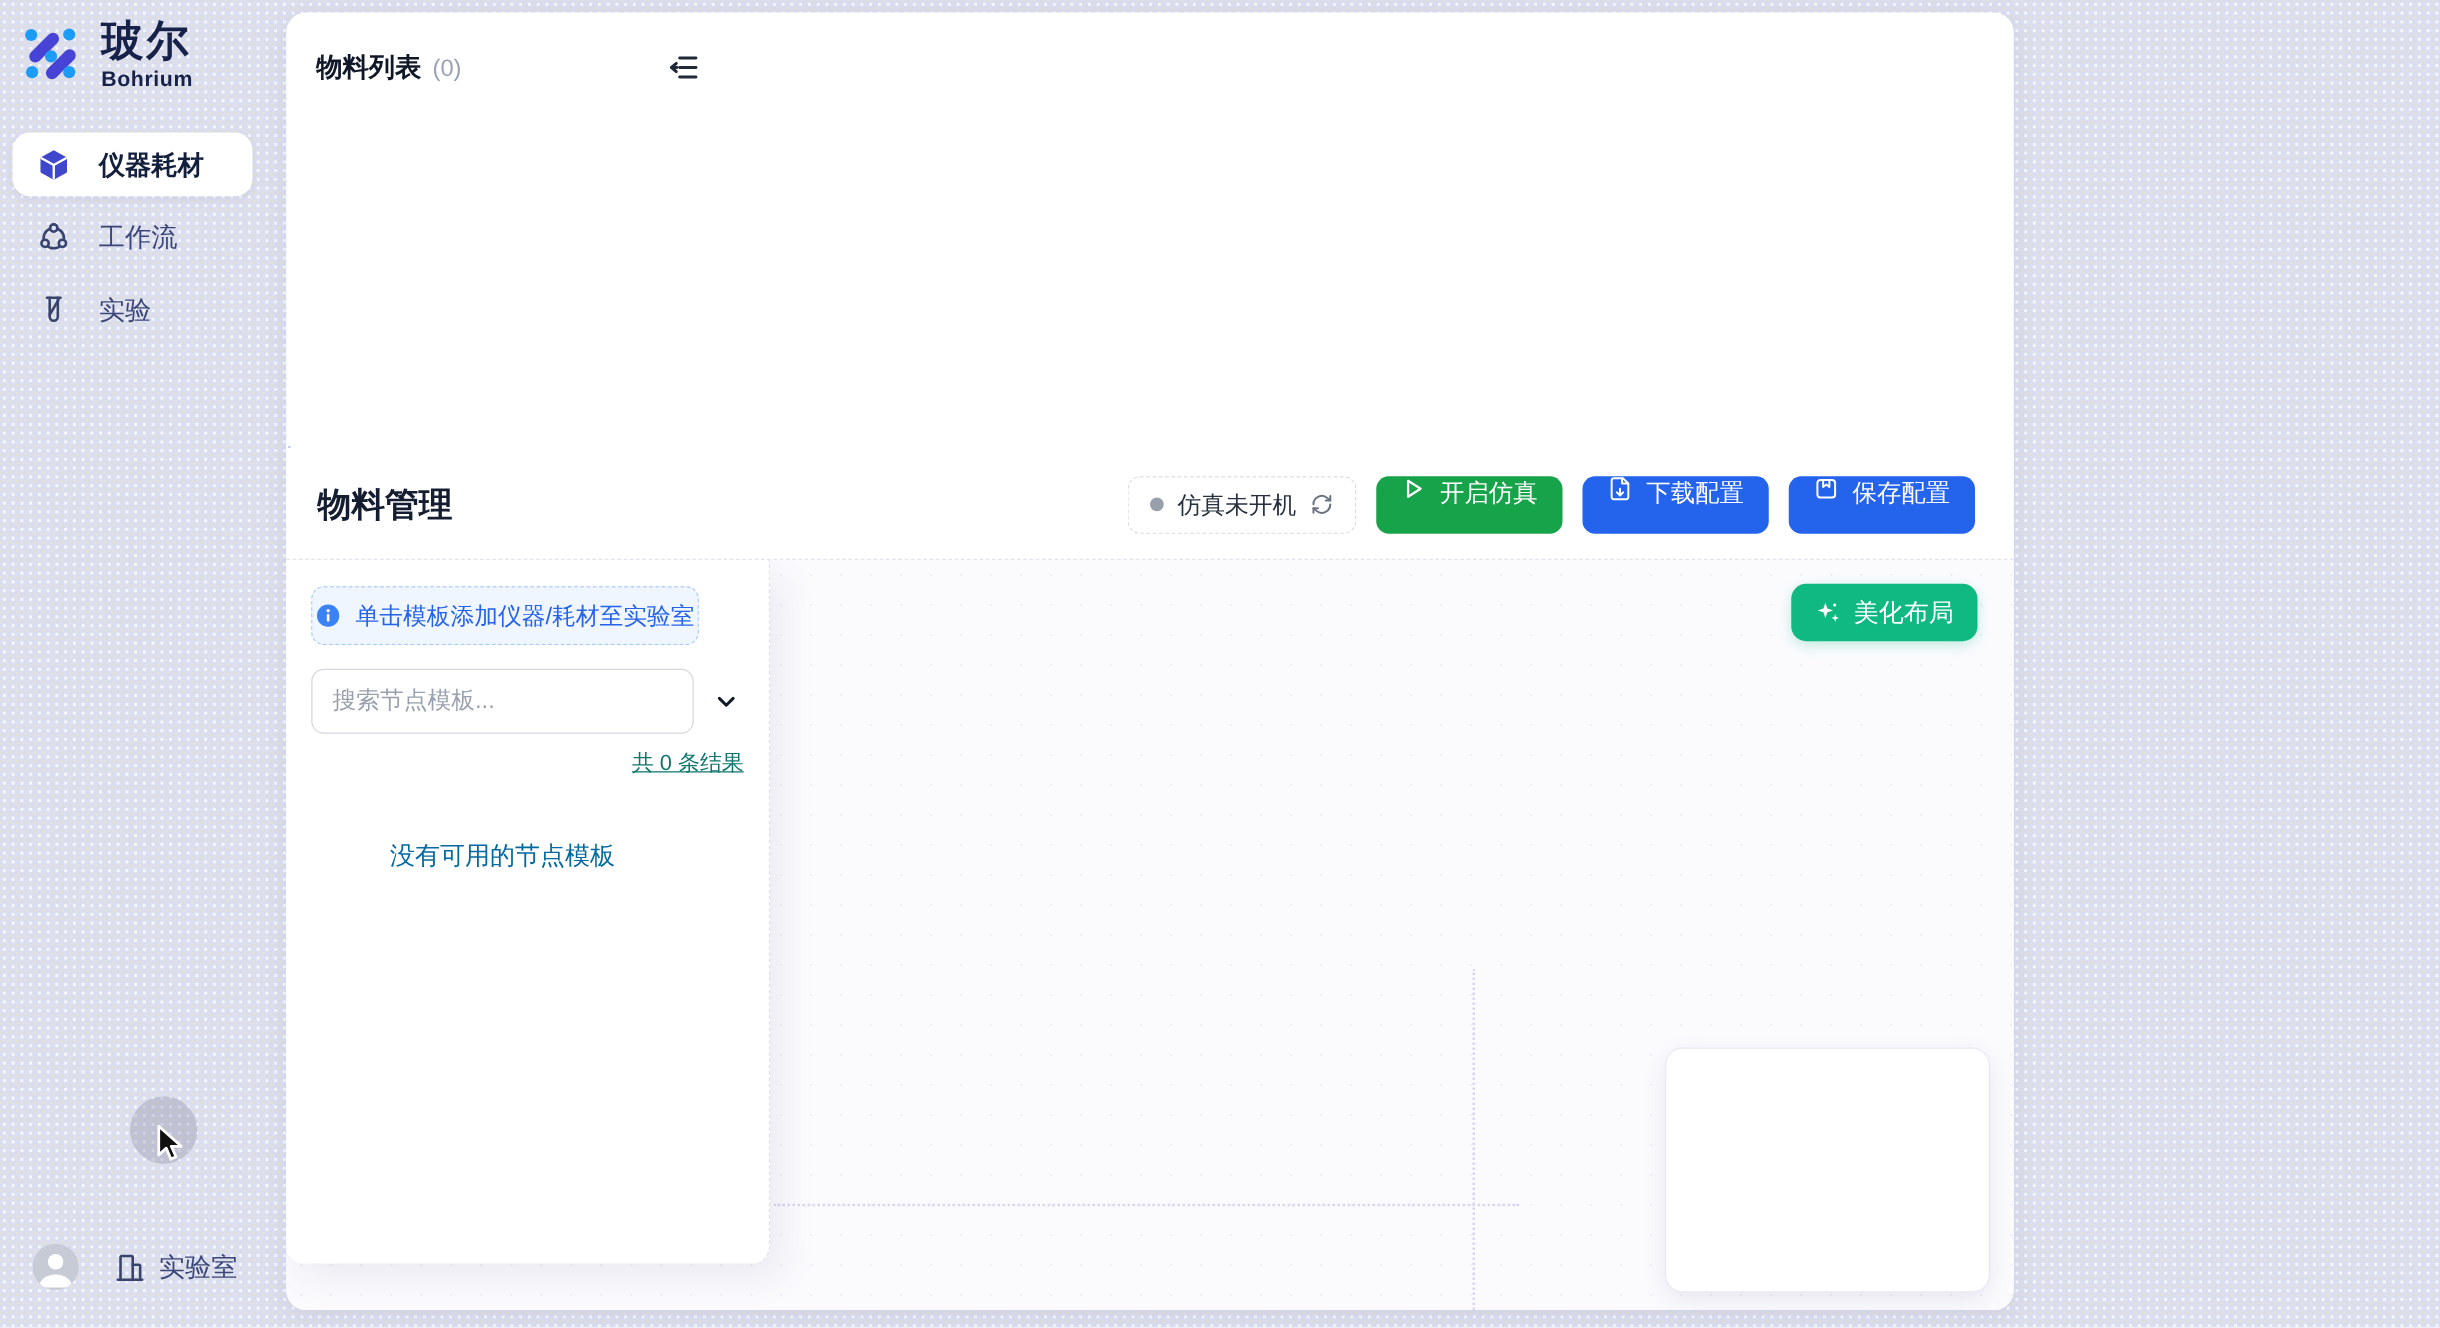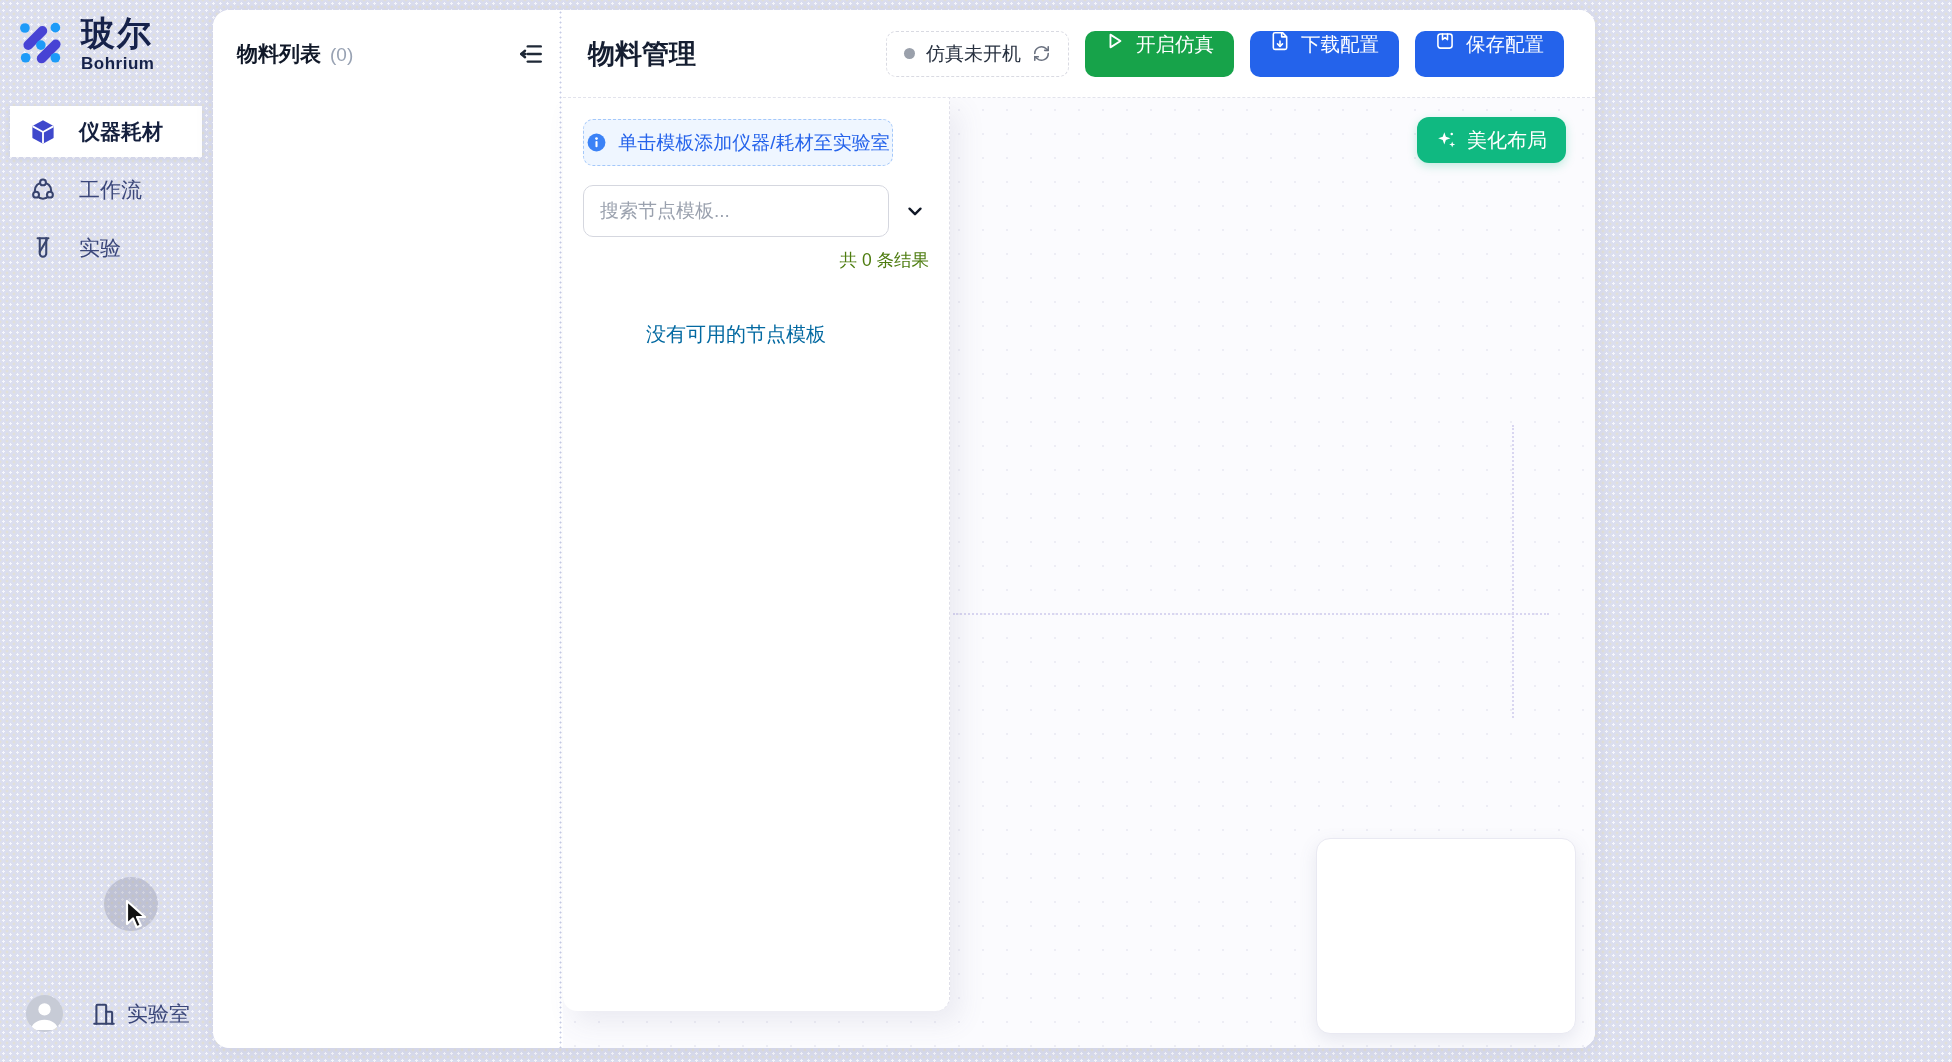--- a/index.html
+++ b/index.html
@@ -17,37 +17,37 @@
   }
 
   
   .sidebar { position:absolute; left:0; top:0; width:213px; height:1062px;padding-left:27px; }
   .brand { position:absolute; left:16px; top:15px; display:flex; gap:13px; align-items:flex-start; }
   .brand-text .zh { font-size:34px; font-weight:700; color:#16224a; letter-spacing:2px; line-height:1.1; }
   .brand-text .en { font-size:17px; font-weight:700; color:#16224a; margin-top:2px; letter-spacing:.5px; }
 
   .nav { position:absolute; left:10px; right:11px; top:106px; }
   .nav-item { height:51px; margin-bottom:7px; display:flex; align-items:center; gap:23px;
-    padding-left:20px; border-radius:0; font-size:21px; color:#3b477a; cursor:pointer;font-family:Liberation Mono, monospace; }
+    padding-left:20px; border-radius:14px; font-size:21px; color:#3b477a; cursor:pointer;font-family:Liberation Mono, monospace; }
   .nav-item.active { background:#ffffff; color:#141f3d; font-weight:700;
     box-shadow:0 2px 6px rgba(90,95,140,.10); }
   .nav-icon { width:26px; height:26px; flex:0 0 26px; display:block; }
 
   .account { position:absolute; left:26px; bottom:30px; display:flex; align-items:center; }
   .lab-entry { display:flex; align-items:center; gap:10px; margin-left:28px; cursor:pointer; }
   .lab-entry span { font-size:21px; color:#3b477a; }
 
   .click-indicator { position:absolute; left:104px; top:877px; width:54px; height:54px;
     border-radius:50%; background:rgba(125,130,152,.30); }
   .cursor { position:absolute; left:124px; top:899px; }
 
   
-  .app-panel { position:absolute; left:213px; top:10px; width:1382px; height:1038px;
+  .app-panel { position:absolute; left:229px; top:10px; width:1382px; height:1038px;
     background:#ffffff; border-radius:16px; overflow:hidden; display:flex;
-    box-shadow:0 4px 18px rgba(95,100,140,.10); }
+    box-shadow:0 4px 18px rgba(95,100,140,.10);flex-direction:column; }
 
   
   .list-panel { width:345px; flex:0 0 345px; padding:30px 14px 0 12px; }
   .list-panel-header { display:flex; align-items:center; justify-content:space-between; }
   .list-title-wrap { display:flex; align-items:baseline; gap:9px; padding-left:12px; }
   .list-title { font-size:21px; font-weight:700; color:#101828; }
   .list-count { font-size:19px; color:#98a2b3; }
   .collapse-btn { width:26px; height:26px; cursor:pointer; }
 
   .gap-strip { width:5px; flex:0 0 5px;
@@ -97,21 +97,21 @@
   .hint-banner { height:47px; display:flex; align-items:center; justify-content:center; gap:11px;
     background:#eff6ff; border:1px dashed #a4c8fa; border-radius:10px;
     color:#2563eb; font-size:19px; margin-right:36px; }
   .search-row { margin-top:19px; display:flex; align-items:center; }
   .search-input { width:308px; height:52px; border:1px solid #d5d7df; border-radius:10px;
     padding:0 16px; font-size:19px; color:#1a2333; outline:none;
     font-family:"Liberation Sans","DejaVu Sans",sans-serif; }
   .search-input::placeholder { color:#9aa1ae; }
   .chevron-btn { margin-left:12px; width:28px; height:28px; display:flex; align-items:center;
     justify-content:center; cursor:pointer; }
-  .result-count { margin-top:11px; text-align:right; font-size:17.5px; color:#4d7c0f; }
+  .result-count { margin-top:11px; text-align:right; font-size:17.5px; color:#0f766e;text-decoration:underline; }
   .empty-text { margin-top:49px; text-align:center; font-size:20px; color:#0369a1;
     margin-right:40px; }
 </style>
 </head>
 <body>
 
 <div class="sidebar">
 
   <div class="brand">
     <svg width="52" height="52" viewBox="0 0 70 60">

